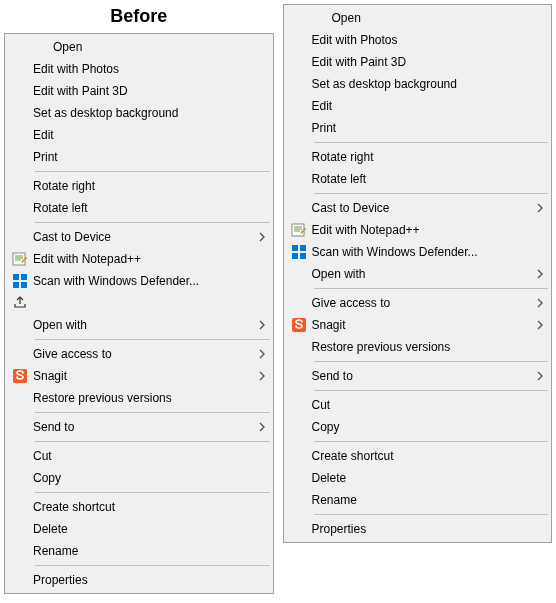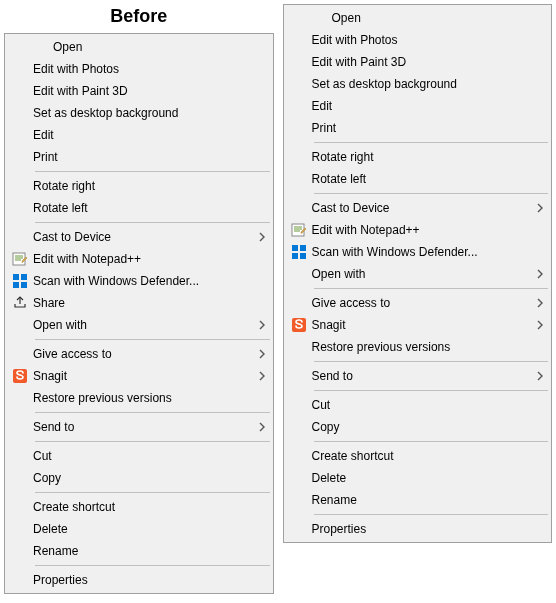--- a/index.html
+++ b/index.html
@@ -145,21 +145,20 @@
           <span class="arrow-slot"></span>
         </div>
         <div class="item">
           <span class="icon-slot">
             <svg width="16" height="16" viewBox="0 0 16 16">
               <path d="M3 9v3h10V9" fill="none" stroke="#333" stroke-width="1.2"></path>
               <path d="M8 2v7" stroke="#333" stroke-width="1.2"></path>
               <path d="M5 5l3-3 3 3" fill="none" stroke="#333" stroke-width="1.2"></path>
             </svg>
           </span>
-          <span class="label">Share</span>
           <span class="arrow-slot"></span>
         </div>
         <div class="item">
           <span class="icon-slot"></span>
           <span class="label">Open with</span>
           <span class="arrow-slot">
             <svg width="8" height="10" viewBox="0 0 8 10">
               <path d="M2 1l4 4-4 4" fill="none" stroke="#555" stroke-width="1.4"></path>
             </svg>
           </span>

